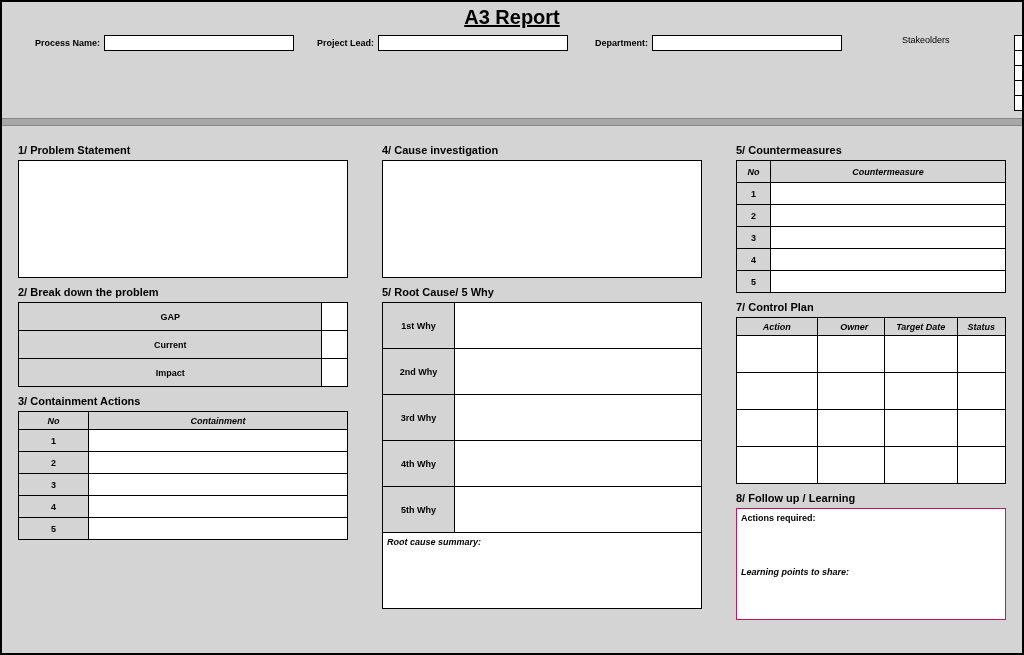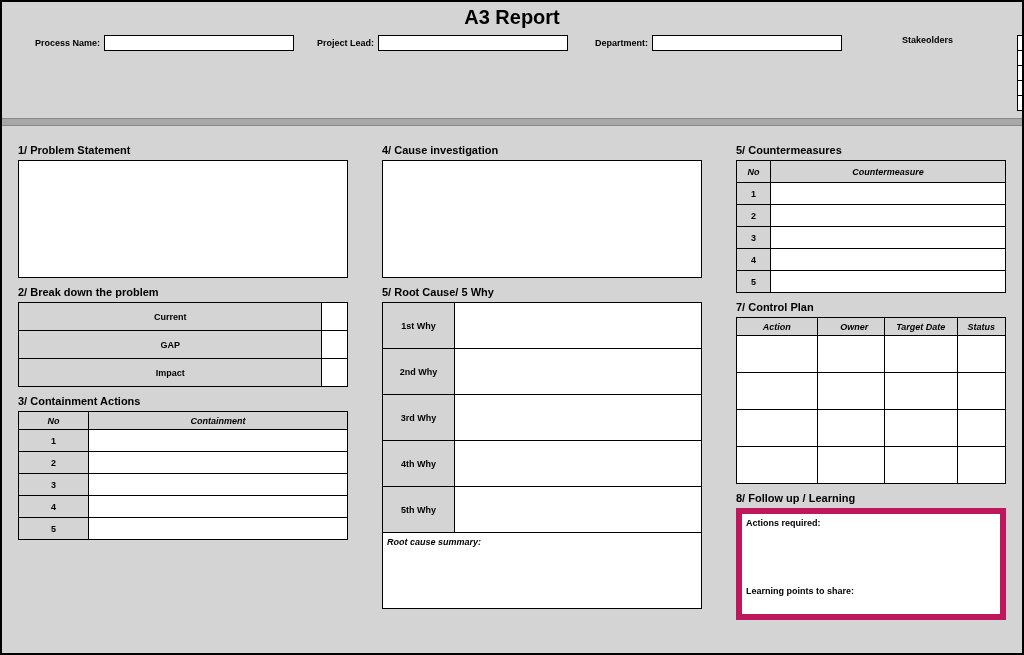--- a/index.html
+++ b/index.html
@@ -15,33 +15,34 @@
     border: 2px solid #000;
   }
   .header-bar {
     width: 100%;
     padding: 4px 0 8px 0;
   }
   .title {
     text-align: center;
     font-size: 20px;
     font-weight: bold;
+    text-decoration: underline;
     margin-bottom: 6px;
   }
   .header-fields {
     display: flex;
     justify-content: flex-start;
     align-items: flex-start;
     gap: 60px;
     padding: 0 20px;
   }
   .hf-col { display: flex; flex-direction: row; gap: 2px; }
   .hf-row { display: flex; align-items: center; gap: 4px; }
   .hf-label { font-size: 9px; font-weight: bold; min-width: 78px; text-align: right; }
-  .hf-label-left { font-size: 9px; font-weight: bold; margin-right: 20px; }
+  .hf-label-left { font-size: 9px; font-weight: normal; margin-right: 20px; }
   .inp {
     background: #fff;
     border: 1px solid #000;
     height: 16px;
     width: 190px;
     font-size: 10px;
     padding: 0 2px;
   }
   .inp-mid { width: 200px; }
   .inp-date { width: 175px; }
@@ -91,30 +92,30 @@
     border-top: none;
     background: #fff;
     font-size: 9px;
     font-weight: bold;
     padding: 4px;
     height: 76px;
     font-style: italic;
   }
 
   .follow-box {
-    border: 6px solid #be185d;
+    border: 1px solid #be185d;
     background: #fff;
     font-size: 9px;
     font-weight: bold;
     padding: 4px;
     height: 112px;
     position: relative;
   }
   .follow-sub { font-size: 9px; font-weight: bold; }
-  .follow-sub.second { position: absolute; top: 72px; left: 4px; }
+  .follow-sub.second { position: absolute; top: 58px; left: 4px; font-style: italic; }
 </style>
 </head>
 <body>
 
 <div class="header-bar">
   <div class="title">A3 Report</div>
   <div class="header-fields">
     <div class="hf-col">
       <div class="hf-row">
         <span class="hf-label">Process Name:</span>
@@ -151,25 +152,25 @@
 <div class="content">
 
   <div class="col col1">
     <div class="section-heading">1/ Problem Statement</div>
     <div class="box box-area"></div>
 
     <div class="section-heading">2/ Break down the problem</div>
     <table class="tbl">
       <tbody>
       <tr>
+            <td class="cell-label h28">GAP</td>
+            <td class="cell-white h28"></td>
+          </tr>
+      <tr>
             <td class="cell-label h28">Current</td>
-            <td class="cell-white h28"></td>
-          </tr>
-      <tr>
-            <td class="cell-label h28">GAP</td>
             <td class="cell-white h28"></td>
           </tr>
       <tr>
             <td class="cell-label h28">Impact</td>
             <td class="cell-white h28"></td>
           </tr>
     </tbody>
       </table>
 
     <div class="section-heading">3/ Containment Actions</div>

